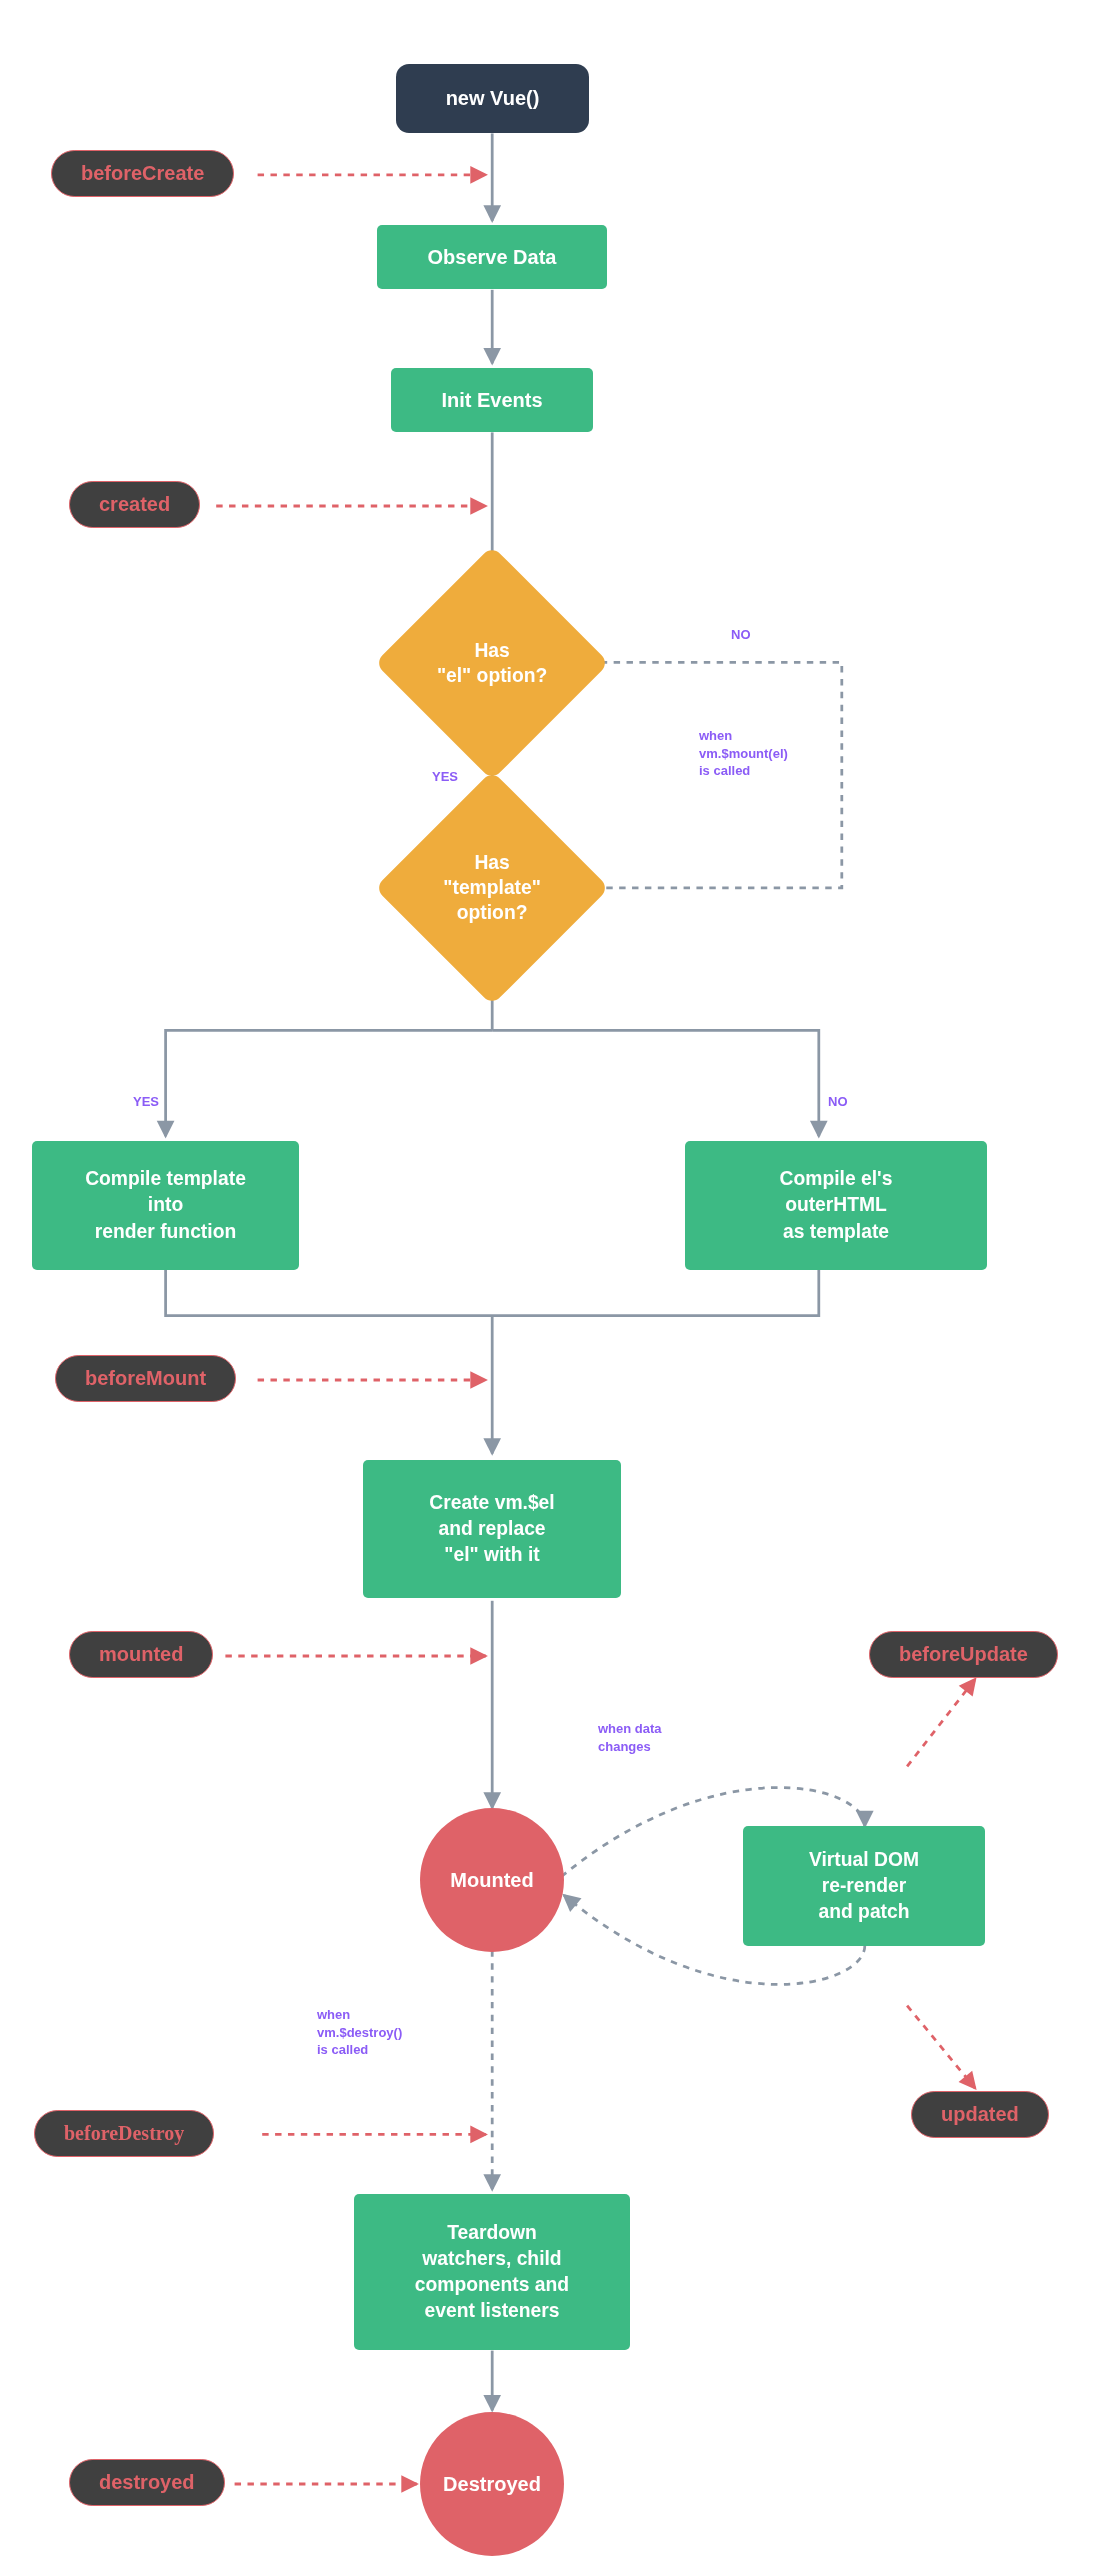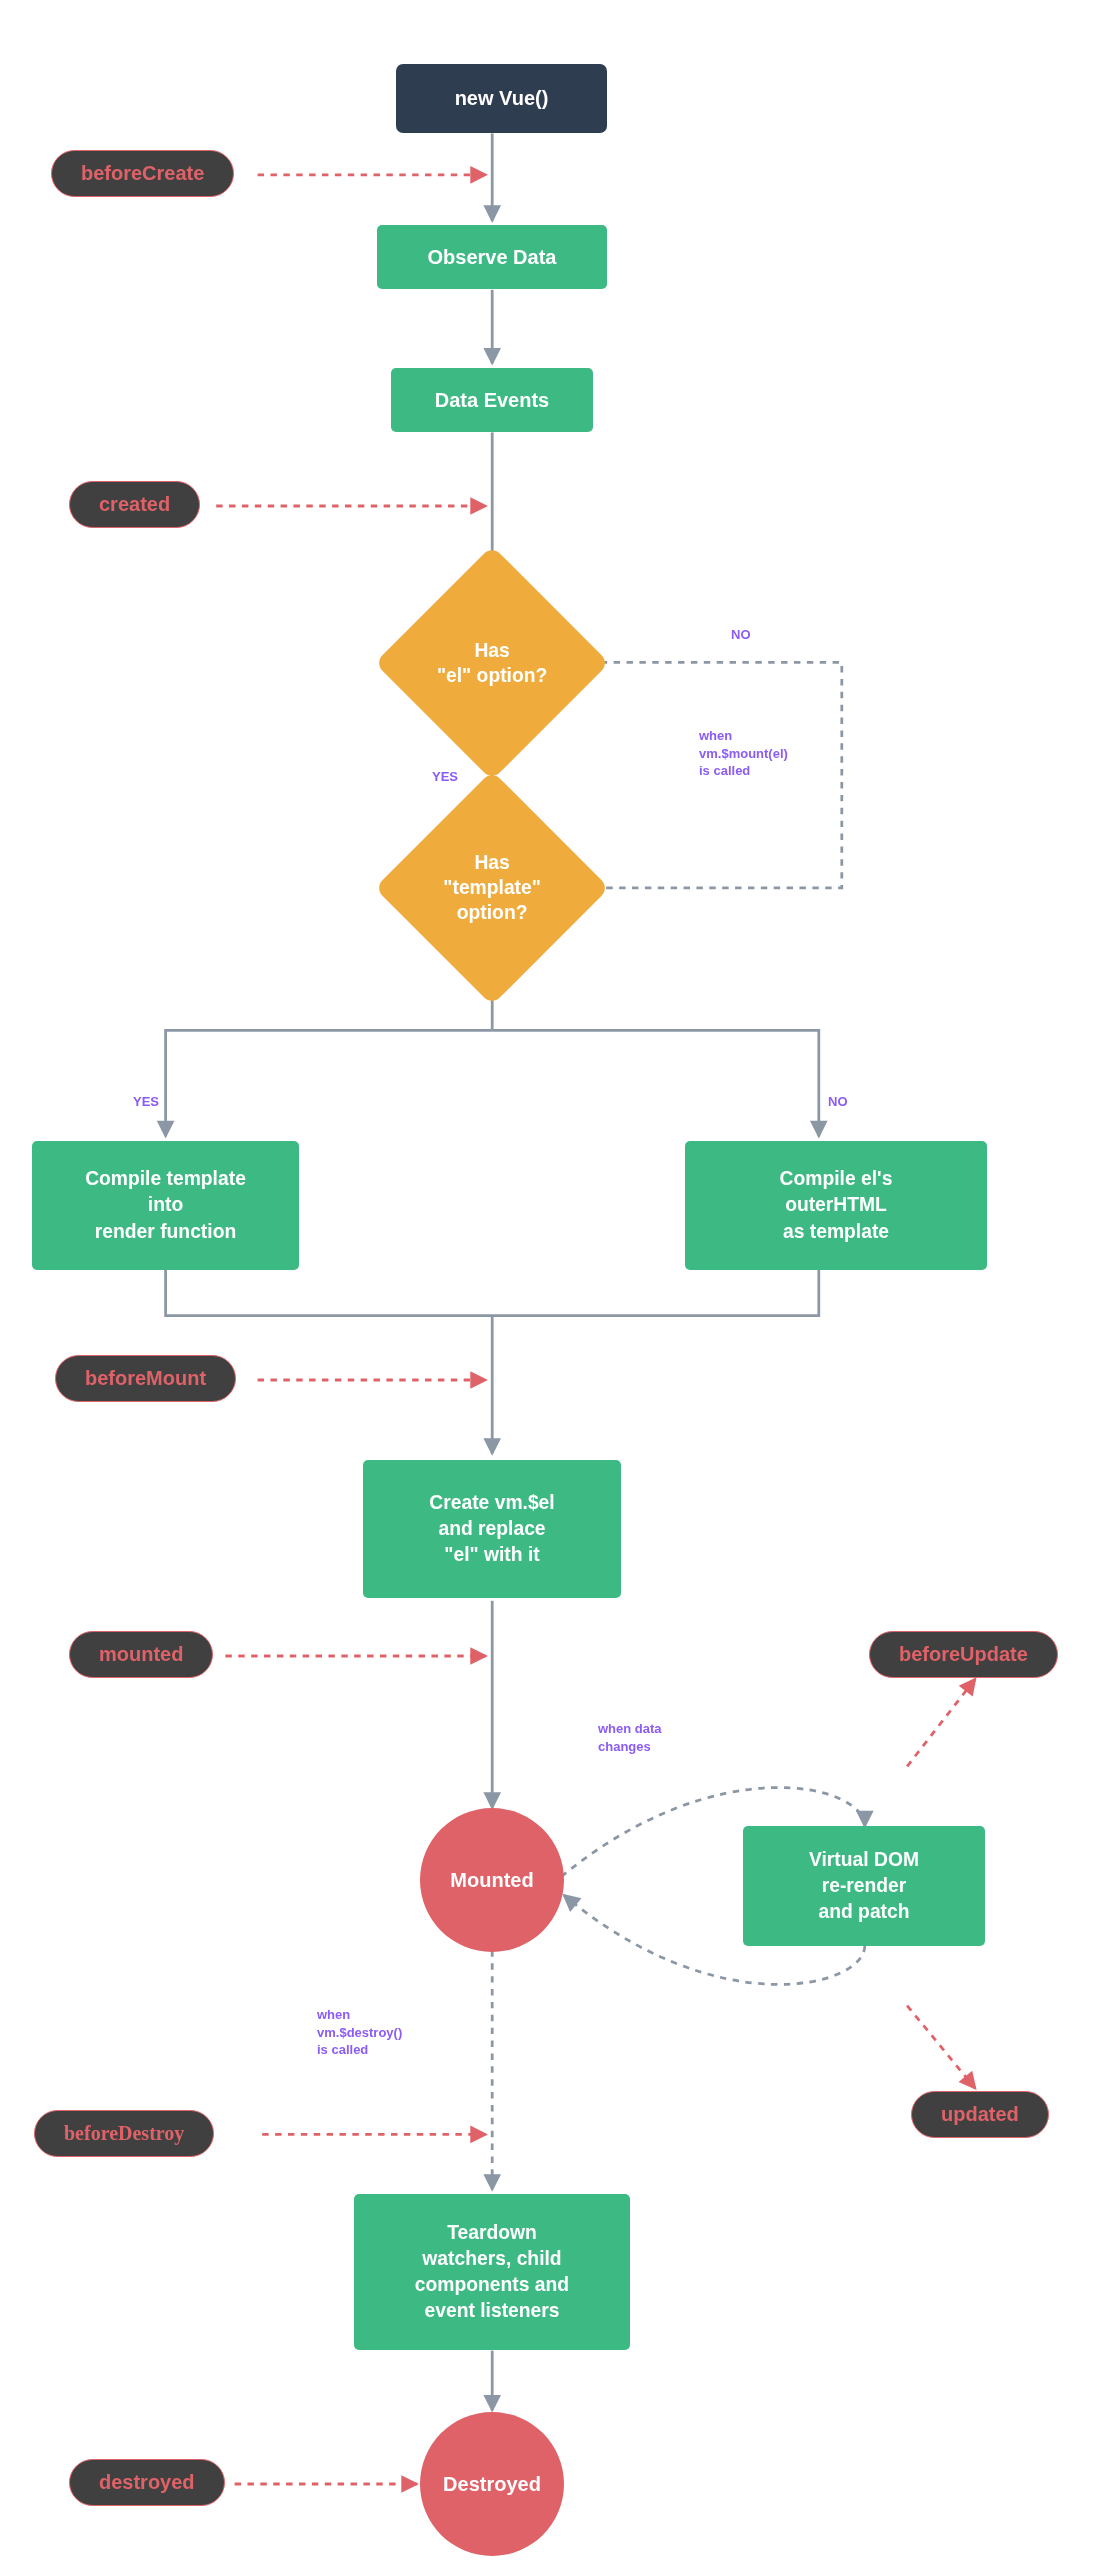--- a/index.html
+++ b/index.html
@@ -119,30 +119,30 @@
     <line x1="235" y1="550" x2="528" y2="550" marker-end="url(#ah-red)"></line>
     <line x1="280" y1="1500" x2="528" y2="1500" marker-end="url(#ah-red)"></line>
     <line x1="245" y1="1800" x2="528" y2="1800" marker-end="url(#ah-red)"></line>
     <line x1="285" y1="2320" x2="528" y2="2320" marker-end="url(#ah-red)"></line>
     <line x1="255" y1="2700" x2="453" y2="2700" marker-end="url(#ah-red)"></line>
     <line x1="986" y1="1920" x2="1060" y2="1825" marker-end="url(#ah-red)"></line>
     <line x1="986" y1="2180" x2="1060" y2="2270" marker-end="url(#ah-red)"></line>
   </g>
 </svg>
 
-<div class="node start" style="left:396px; top:64px; width:211px; height:69px;border-radius:7px;">
+<div class="node start" style="left:396px; top:64px; width:193px; height:69px;">
   <span>new Vue()</span>
 </div>
 
 <div class="node green" style="left:377px; top:225px; width:230px; height:64px;">
   <span>Observe Data</span>
 </div>
 
 <div class="node green" style="left:391px; top:368px; width:202px; height:64px;">
-  <span>Data Events</span>
+  <span>Init Events</span>
 </div>
 
 <div class="node diamond" style="left:409px; top:580px;">
   <div class="diamond-inner">Has
 "el" option?</div>
 </div>
 
 <div class="node diamond" style="left:409px; top:805px;">
   <div class="diamond-inner">Has
 "template"

